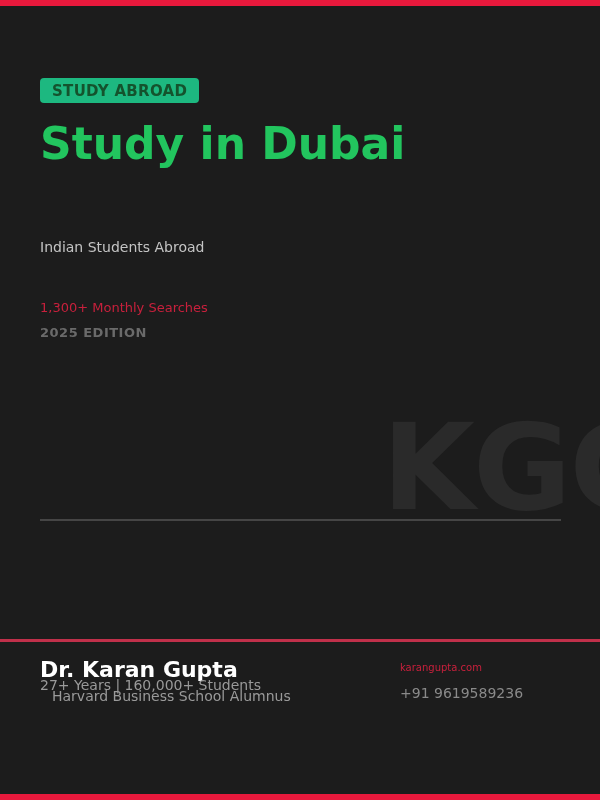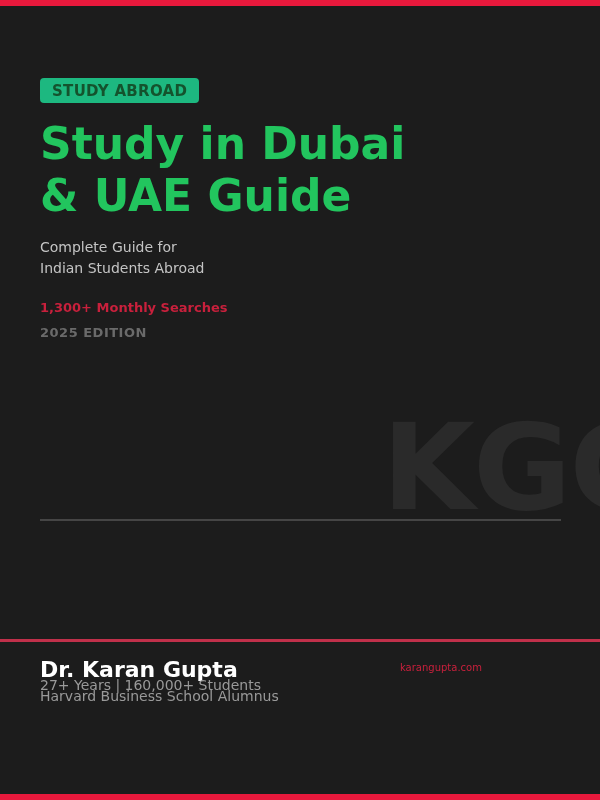--- a/index.html
+++ b/index.html
@@ -60,21 +60,20 @@
       font-size: 14px;
       line-height: 21px;
     }
     .subtitle span { display: block; }
     .searches {
       position: absolute;
       left: 40px; top: 299px;
       font-size: 13px;
       line-height: 17px;
       white-space: nowrap;
-      font-weight: bold;
     }
     .edition {
       position: absolute;
       left: 40px; top: 324px;
       color: #6a6a6a;
       font-weight: bold;
       font-size: 13px;
       line-height: 17px;
       letter-spacing: 0.5px;
       white-space: nowrap;
@@ -110,21 +109,21 @@
       white-space: nowrap;
     }
     .author-line {
       position: absolute;
       left: 40px;
       color: #9a9a9a;
       font-size: 14px;
       line-height: 18px;
       white-space: nowrap;
     }
-    .author-line.l1 { top: 687px; }
+    .author-line.l1 { top: 687px; margin-left: 12px; }
     .author-line.l2 { top: 676px; }
     .contact-web {
       position: absolute;
       left: 400px; top: 659px;
       font-size: 10px;
       line-height: 18px;
       white-space: nowrap;
       text-decoration: none;
       text-align: center;
     }
@@ -140,38 +139,37 @@
 </head>
 <body>
 
 <div class="page">
   <div class="bar-top" style="background:#e8193c;"></div>
 
   <div class="badge" style="background:#1db880;">STUDY ABROAD</div>
 
   <h1 class="title">
     <span>Study in Dubai</span>
-    <span>&amp; UAE Guide</span>
   </h1>
 
   <div class="subtitle">
-    <span>Complete Guide for</span>
     <span>Indian Students Abroad</span>
   </div>
 
   <div class="searches" style="color:#c8203c;">1,300+ Monthly Searches</div>
 
   <div class="edition">2025 EDITION</div>
 
   <div class="watermark">KGC</div>
 
   <div class="divider"></div>
 
   <div class="footer-line" style="background:#c0304a;"></div>
 
   <div class="author-name">Dr. Karan Gupta</div>
   <div class="author-line l1">Harvard Business School Alumnus</div>
   <div class="author-line l2">27+ Years | 160,000+ Students</div>
 
   <a class="contact-web" style="color:#c8203c;">karangupta.com</a>
+  <div class="contact-phone">+91 9619589236</div>
 
   <div class="bar-bottom" style="background:#e8193c;"></div>
 </div>
 
 </body></html>

